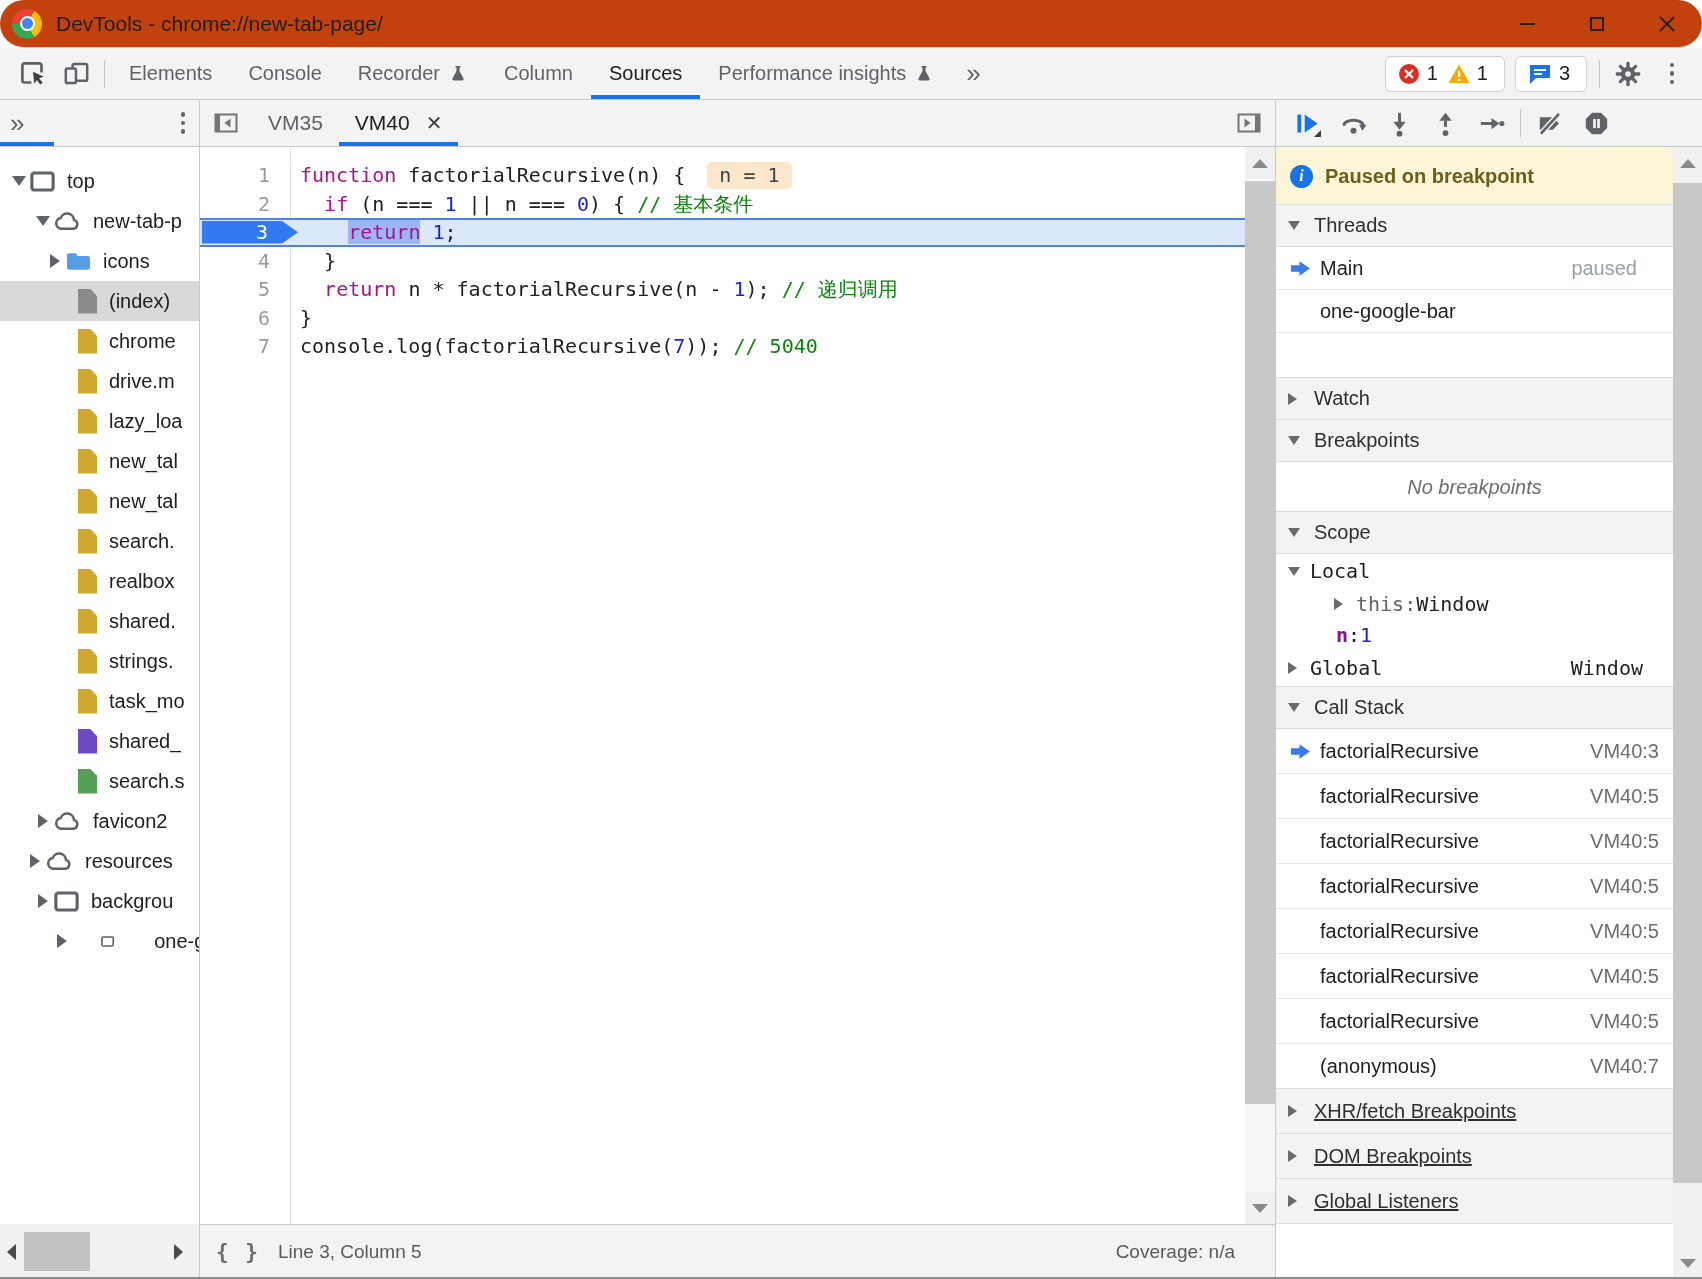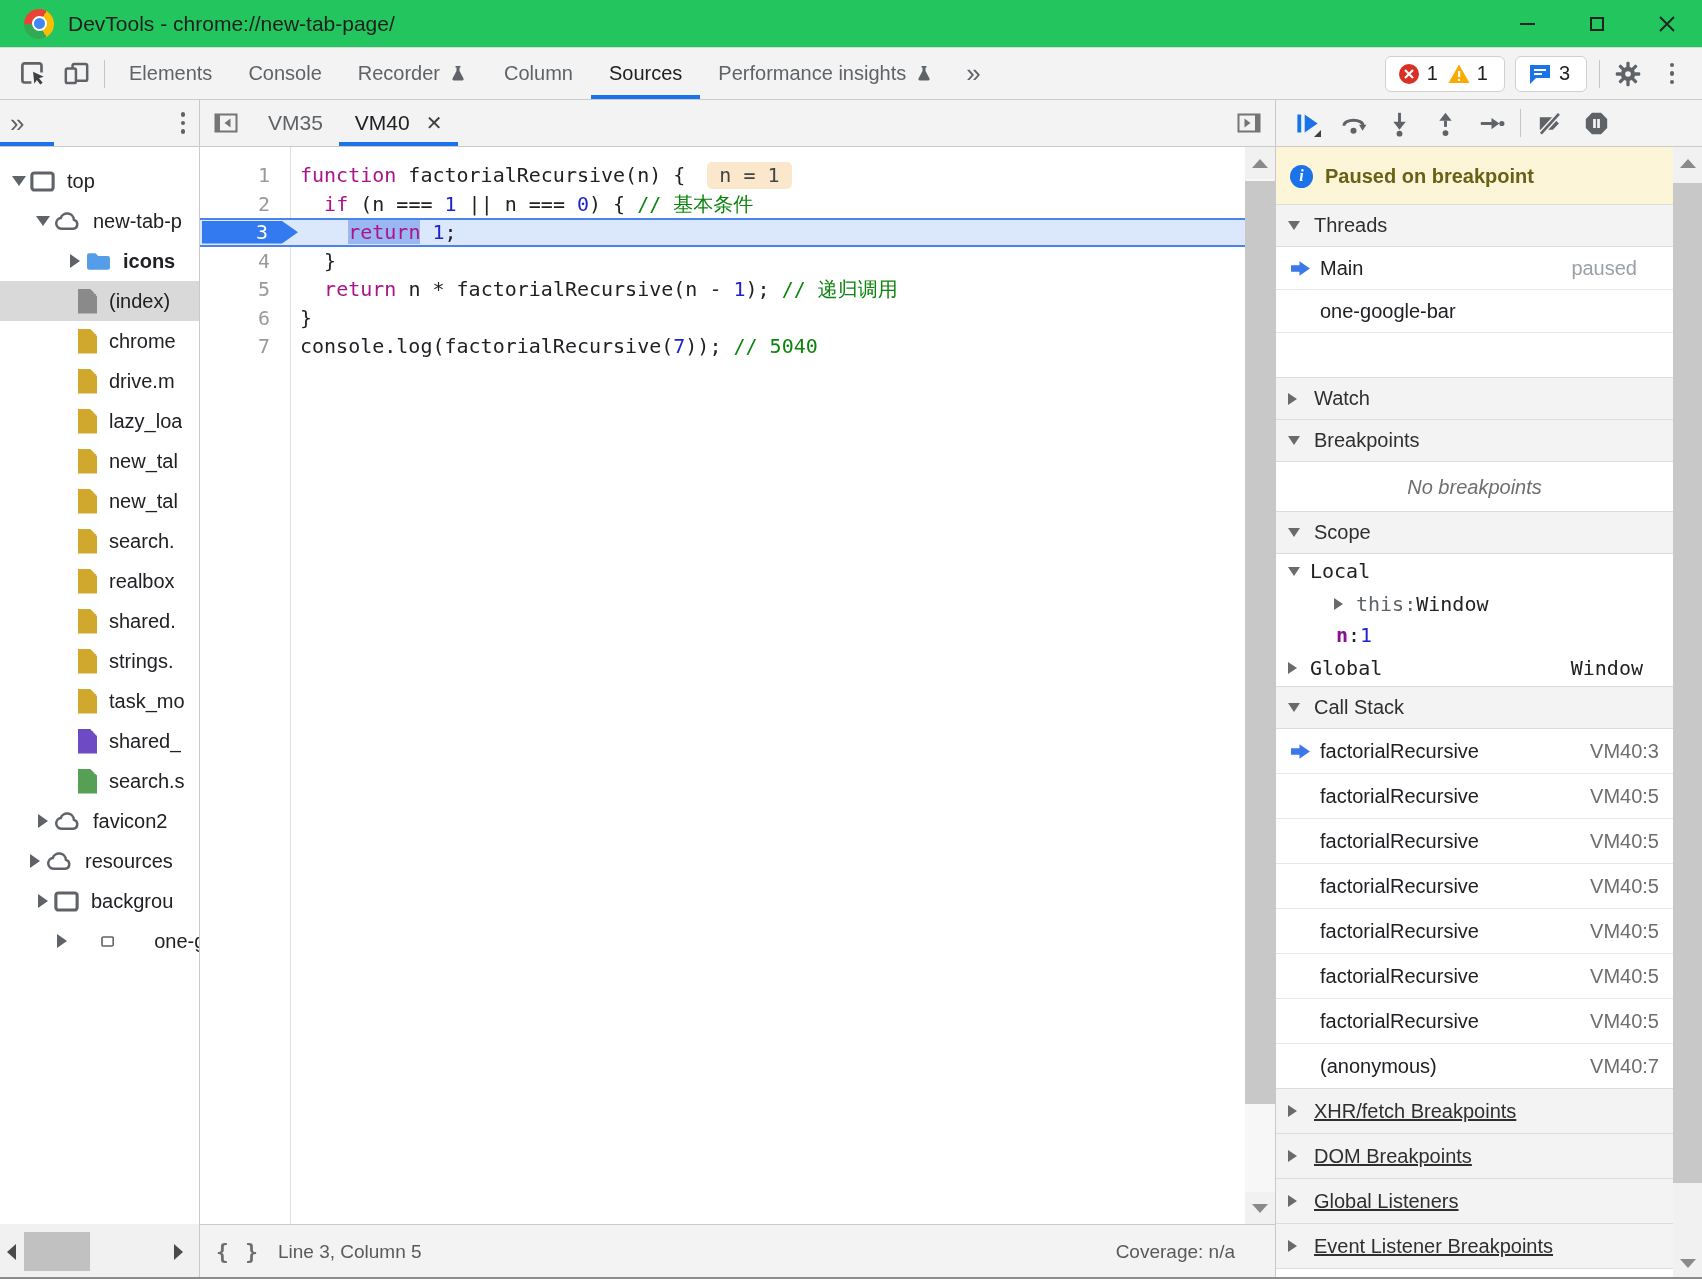--- a/index.html
+++ b/index.html
@@ -2,22 +2,22 @@
 <html><head>
 <meta charset="utf-8">
 <style>
   * { margin:0; padding:0; box-sizing:border-box; }
   html,body { background:#fff; }
   .window{ width:1702px; height:1279px; position:relative; background:#fff;
     font-family:"Liberation Sans",sans-serif; color:#202124; overflow:hidden;
     border-bottom:2px solid #8c8c8c; }
 
   
-  .titlebar{ height:48px; background:#22c55e; border-bottom:1px solid #d8d8d8;
-    display:flex; align-items:center; padding-left:24px; }
+  .titlebar{ height:48px; background:#c2410c; border-bottom:1px solid #d8d8d8;
+    display:flex; align-items:center; padding-left:12px;border-radius:24px; }
   .chrome-logo{ width:30px; height:30px; border-radius:50%;
     background:conic-gradient(from 150deg,#34a853 0 120deg,#ea4335 120deg 240deg,#fbbc05 240deg 360deg);
     display:flex; align-items:center; justify-content:center; flex:none; }
   .chrome-logo i{ width:15px; height:15px; border-radius:50%; background:#4285f4; border:2.5px solid #fff; }
   .title-text{ margin-left:14px; font-size:21px; color:#1f1f1f; }
   .win-controls{ margin-left:auto; display:flex; height:100%; }
   .win-btn{ width:70px; height:100%; display:flex; align-items:center; justify-content:center; }
   .glyph-min{ width:15px; height:2px; background:#222; }
   .glyph-max{ width:14px; height:14px; border:2px solid #222; }
 
@@ -290,21 +290,21 @@
           </div>
           <div class="trow" style="padding-left: 32px;">
             <span class="arr">
               <span class="tri d"></span>
             </span>
             <svg width="27" height="19" viewBox="0 0 26 18">
               <path d="M7 16 a5.2 5.2 0 0 1-.6-10.3 A6.6 6.6 0 0 1 19.2 7.4 a4.4 4.4 0 0 1-.7 8.6 Z" fill="none" stroke="#5f6368" stroke-width="2.4"></path>
             </svg>
             <span class="lbl">new-tab-p</span>
           </div>
-          <div class="trow" style="padding-left: 64px; font-weight: bold;">
+          <div class="trow" style="padding-left: 44px;">
             <span class="arr">
               <span class="tri r"></span>
             </span>
             <svg width="25" height="21" viewBox="0 0 24 20">
               <path d="M1 4 a2 2 0 0 1 2-2 h6.2 l2.4 2.8 H21 a2 2 0 0 1 2 2 V16 a2 2 0 0 1-2 2 H3 a2 2 0 0 1-2-2 Z" fill="#559de9"></path>
             </svg>
             <span class="lbl">icons</span>
           </div>
           <div class="trow selected" style="padding-left: 56px;">
             <span class="arr"></span>
@@ -664,26 +664,20 @@
                   <span class="tri r"></span>
                 </span>
                 <span>DOM Breakpoints</span>
               </div>
               <div class="sect bottom">
                 <span class="arr">
                   <span class="tri r"></span>
                 </span>
                 <span>Global Listeners</span>
               </div>
-              <div class="sect bottom">
-                <span class="arr">
-                  <span class="tri r"></span>
-                </span>
-                <span>Event Listener Breakpoints</span>
-              </div>
             </div>
         </div>
 
         <div class="panel-vscroll">
           <div class="sbtn" style="top:0">
               <span class="sb-up"></span>
             </div>
           <div class="vthumb" style="top:36px; bottom:96px"></div>
           <div class="sbtn" style="bottom:0">
               <span class="sb-dn"></span>

